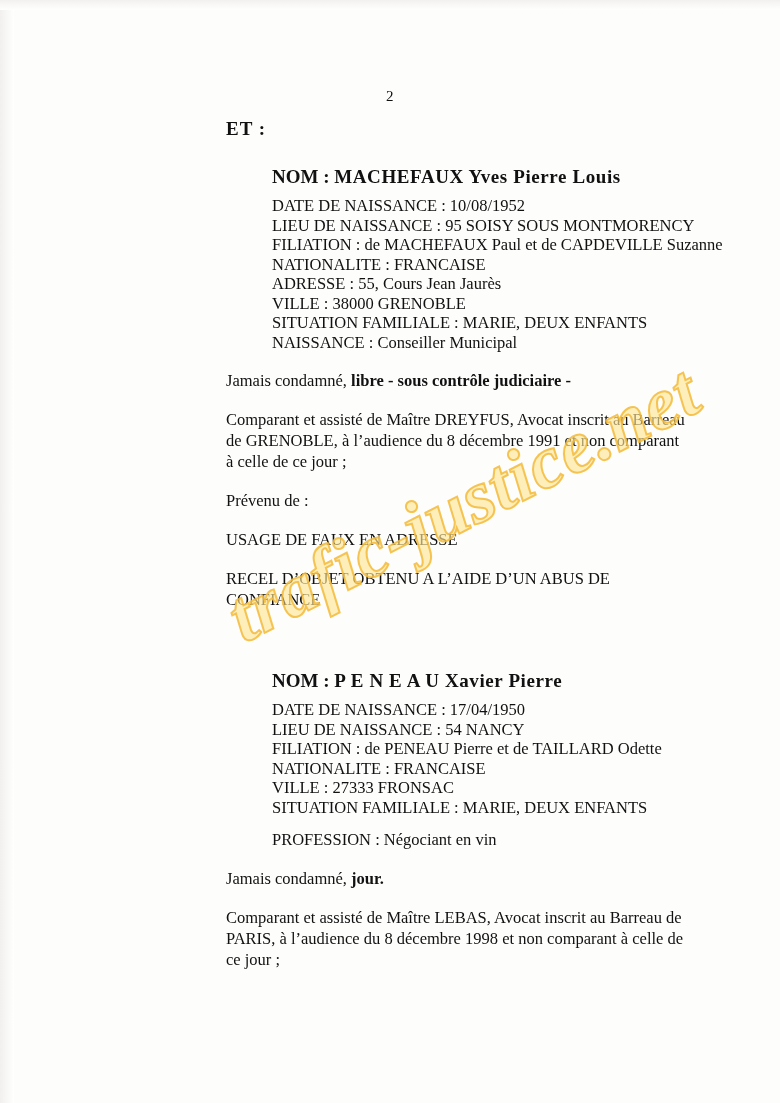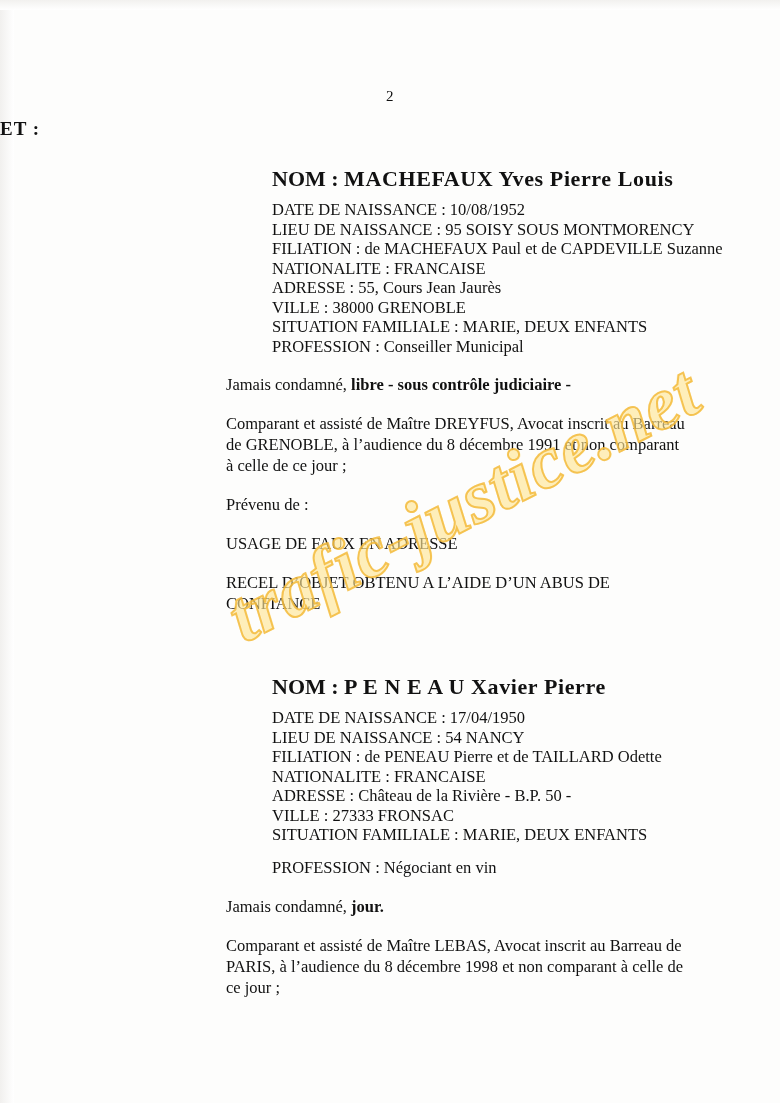--- a/index.html
+++ b/index.html
@@ -43,30 +43,31 @@
     font-size: 15px;
     letter-spacing: 0.5px;
   }
   .content {
     position: absolute;
     top: 118px;
     left: 0;
     width: 780px;
   }
   .et-line {
+    margin-left: 226px;
     font-weight: bold;
     font-size: 19px;
     letter-spacing: 1px;
   }
   .block {
     margin-top: 26px;
   }
   .name-line {
     margin-left: 272px;
-    font-size: 22px;
+    font-size: 19px;
     font-weight: bold;
     white-space: nowrap;
   }
   .name-line .label {
     font-weight: bold;
   }
   .name-line .value {
     font-weight: bold;
     letter-spacing: 0.6px;
   }
@@ -142,21 +143,21 @@
       </div>
 
       <div class="fields">
         <div>DATE DE NAISSANCE :  10/08/1952</div>
         <div>LIEU DE NAISSANCE :  95 SOISY SOUS MONTMORENCY</div>
         <div>FILIATION :   de MACHEFAUX   Paul et de CAPDEVILLE  Suzanne</div>
         <div>NATIONALITE :  FRANCAISE</div>
         <div>ADRESSE : 55, Cours Jean Jaurès</div>
         <div>VILLE :  38000 GRENOBLE</div>
         <div>SITUATION FAMILIALE :  MARIE,  DEUX ENFANTS</div>
-        <div>PROFESSION :   Conseiller Municipal</div>
+        <div>NAISSANCE :   Conseiller Municipal</div>
       </div>
 
       <div class="para">
         <span>Jamais condamné, </span><span class="b">libre</span><span class="bi"> - sous contrôle judiciaire -</span>
       </div>
 
       <div class="para">Comparant et assisté de Maître DREYFUS, Avocat inscrit au Barreau de GRENOBLE, à l’audience du 8 décembre 1991 et non comparant à celle de ce jour ;</div>
 
       <div class="para">Prévenu de :</div>
 
@@ -171,21 +172,20 @@
       <div class="name-line">
         <span class="label">NOM :</span>
         <span class="value">P E N E A U   Xavier Pierre</span>
       </div>
 
       <div class="fields">
         <div>DATE DE NAISSANCE :  17/04/1950</div>
         <div>LIEU DE NAISSANCE :  54 NANCY</div>
         <div>FILIATION :  de PENEAU Pierre et de TAILLARD Odette</div>
         <div>NATIONALITE :  FRANCAISE</div>
-        <div>ADRESSE :  Château de la Rivière - B.P.  50 -</div>
         <div>VILLE :  27333 FRONSAC</div>
         <div>SITUATION FAMILIALE :  MARIE,  DEUX ENFANTS</div>
       </div>
 
       <div class="profession-indent">PROFESSION :  Négociant en vin</div>
 
       <div class="para">
         <span>Jamais condamné, </span><span class="b">jour.</span>
       </div>
 

